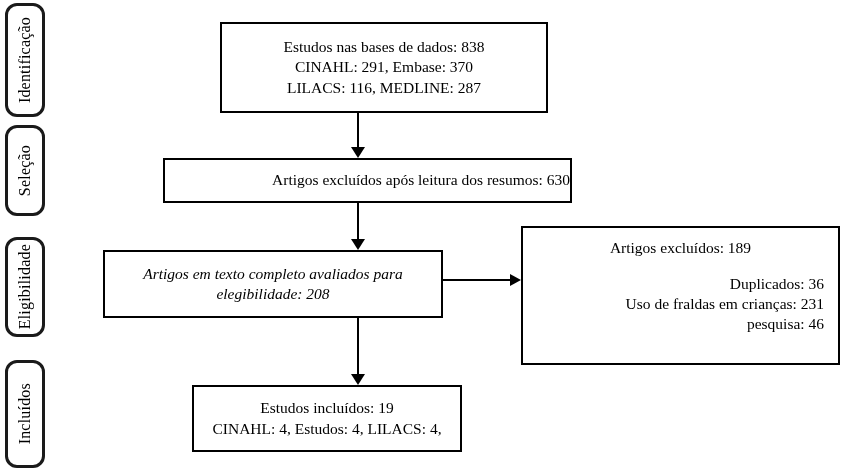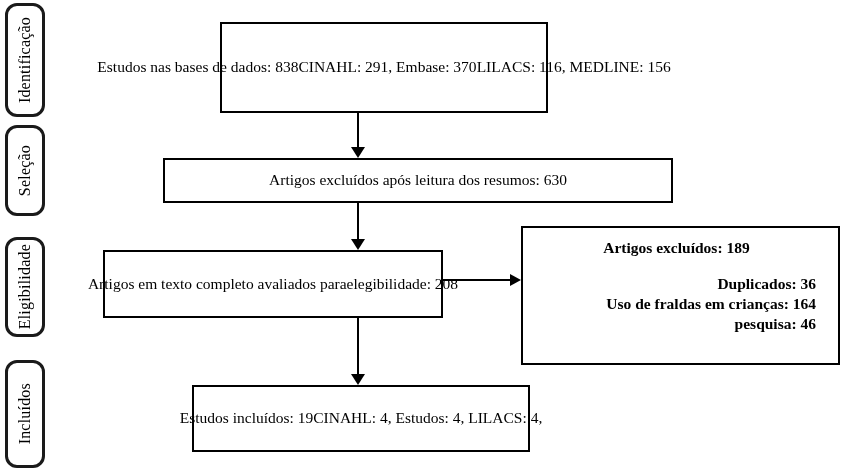--- a/index.html
+++ b/index.html
@@ -41,40 +41,39 @@
     color: #000000;
   }
 
   
   .node {
     position: absolute;
     border: 2px solid #000000;
     background: #ffffff;
     box-sizing: border-box;
     display: flex;
-    flex-direction: row;
+    flex-direction: column;
     align-items: center;
     justify-content: center;
     text-align: center;
     font-family: "Liberation Serif", serif;
     font-size: 15.5px;
     line-height: 1.30;
     color: #000000;
   }
   .node .line {
     display: block;
     white-space: nowrap;
   }
 
   
   .node.excl {
     display: block;
     text-align: left;
-    padding: 10px 22px 8px 14px;
-    font-weight: bold;
+    padding: 10px 14px 8px 14px;
   }
   .node.excl .excl-title {
     display: block;
     text-align: center;
     white-space: nowrap;
     margin-bottom: 16px;
   }
   .node.excl .excl-reason {
     display: block;
     text-align: right;
@@ -125,49 +124,49 @@
     <span class="stage-label">Eligibilidade</span>
   </div>
 
   <div class="stage" style="left:5px; top:360px; width:40px; height:108px;">
     <span class="stage-label">Incluídos</span>
   </div>
 
   <div class="node" style="left:220px; top:22px; width:328px; height:91px;">
     <span class="line">Estudos nas bases de dados: 838</span>
     <span class="line">CINAHL: 291, Embase: 370</span>
-    <span class="line">LILACS: 116, MEDLINE: 156</span>
+    <span class="line">LILACS: 116, MEDLINE: 287</span>
   </div>
 
   <div class="vline" style="left:357px; top:113px; height:34px;"></div>
   <div class="arrow-down" style="left:351px; top:147px;"></div>
 
-  <div class="node" style="left:163px; top:158px; width:510px; height:45px;">
+  <div class="node" style="left:163px; top:158px; width:409px; height:45px;align-items:flex-end;">
     <span class="line">Artigos excluídos após leitura dos resumos: 630</span>
   </div>
 
   <div class="vline" style="left:357px; top:203px; height:36px;"></div>
   <div class="arrow-down" style="left:351px; top:239px;"></div>
 
-  <div class="node" style="left:103px; top:250px; width:340px; height:68px;">
+  <div class="node" style="left:103px; top:250px; width:340px; height:68px;font-style:italic;">
     <span class="line">Artigos em texto completo avaliados para</span>
     <span class="line">elegibilidade: 208</span>
   </div>
 
   <div class="hline" style="left:443px; top:279px; width:68px;"></div>
   <div class="arrow-right" style="left:510px; top:274px;"></div>
 
   <div class="node excl" style="left:521px; top:226px; width:319px; height:139px;">
     <span class="excl-title">Artigos excluídos: 189</span>
     <span class="excl-reason">Duplicados: 36</span>
-    <span class="excl-reason">Uso de fraldas em crianças: 164</span>
+    <span class="excl-reason">Uso de fraldas em crianças: 231</span>
     <span class="excl-reason">pesquisa: 46</span>
   </div>
 
   <div class="vline" style="left:357px; top:318px; height:56px;"></div>
   <div class="arrow-down" style="left:351px; top:374px;"></div>
 
-  <div class="node" style="left:192px; top:385px; width:338px; height:67px;">
+  <div class="node" style="left:192px; top:385px; width:270px; height:67px;">
     <span class="line">Estudos incluídos: 19</span>
     <span class="line">CINAHL: 4, Estudos: 4, LILACS: 4,</span>
   </div>
 
 </div>
 
 </body></html>

